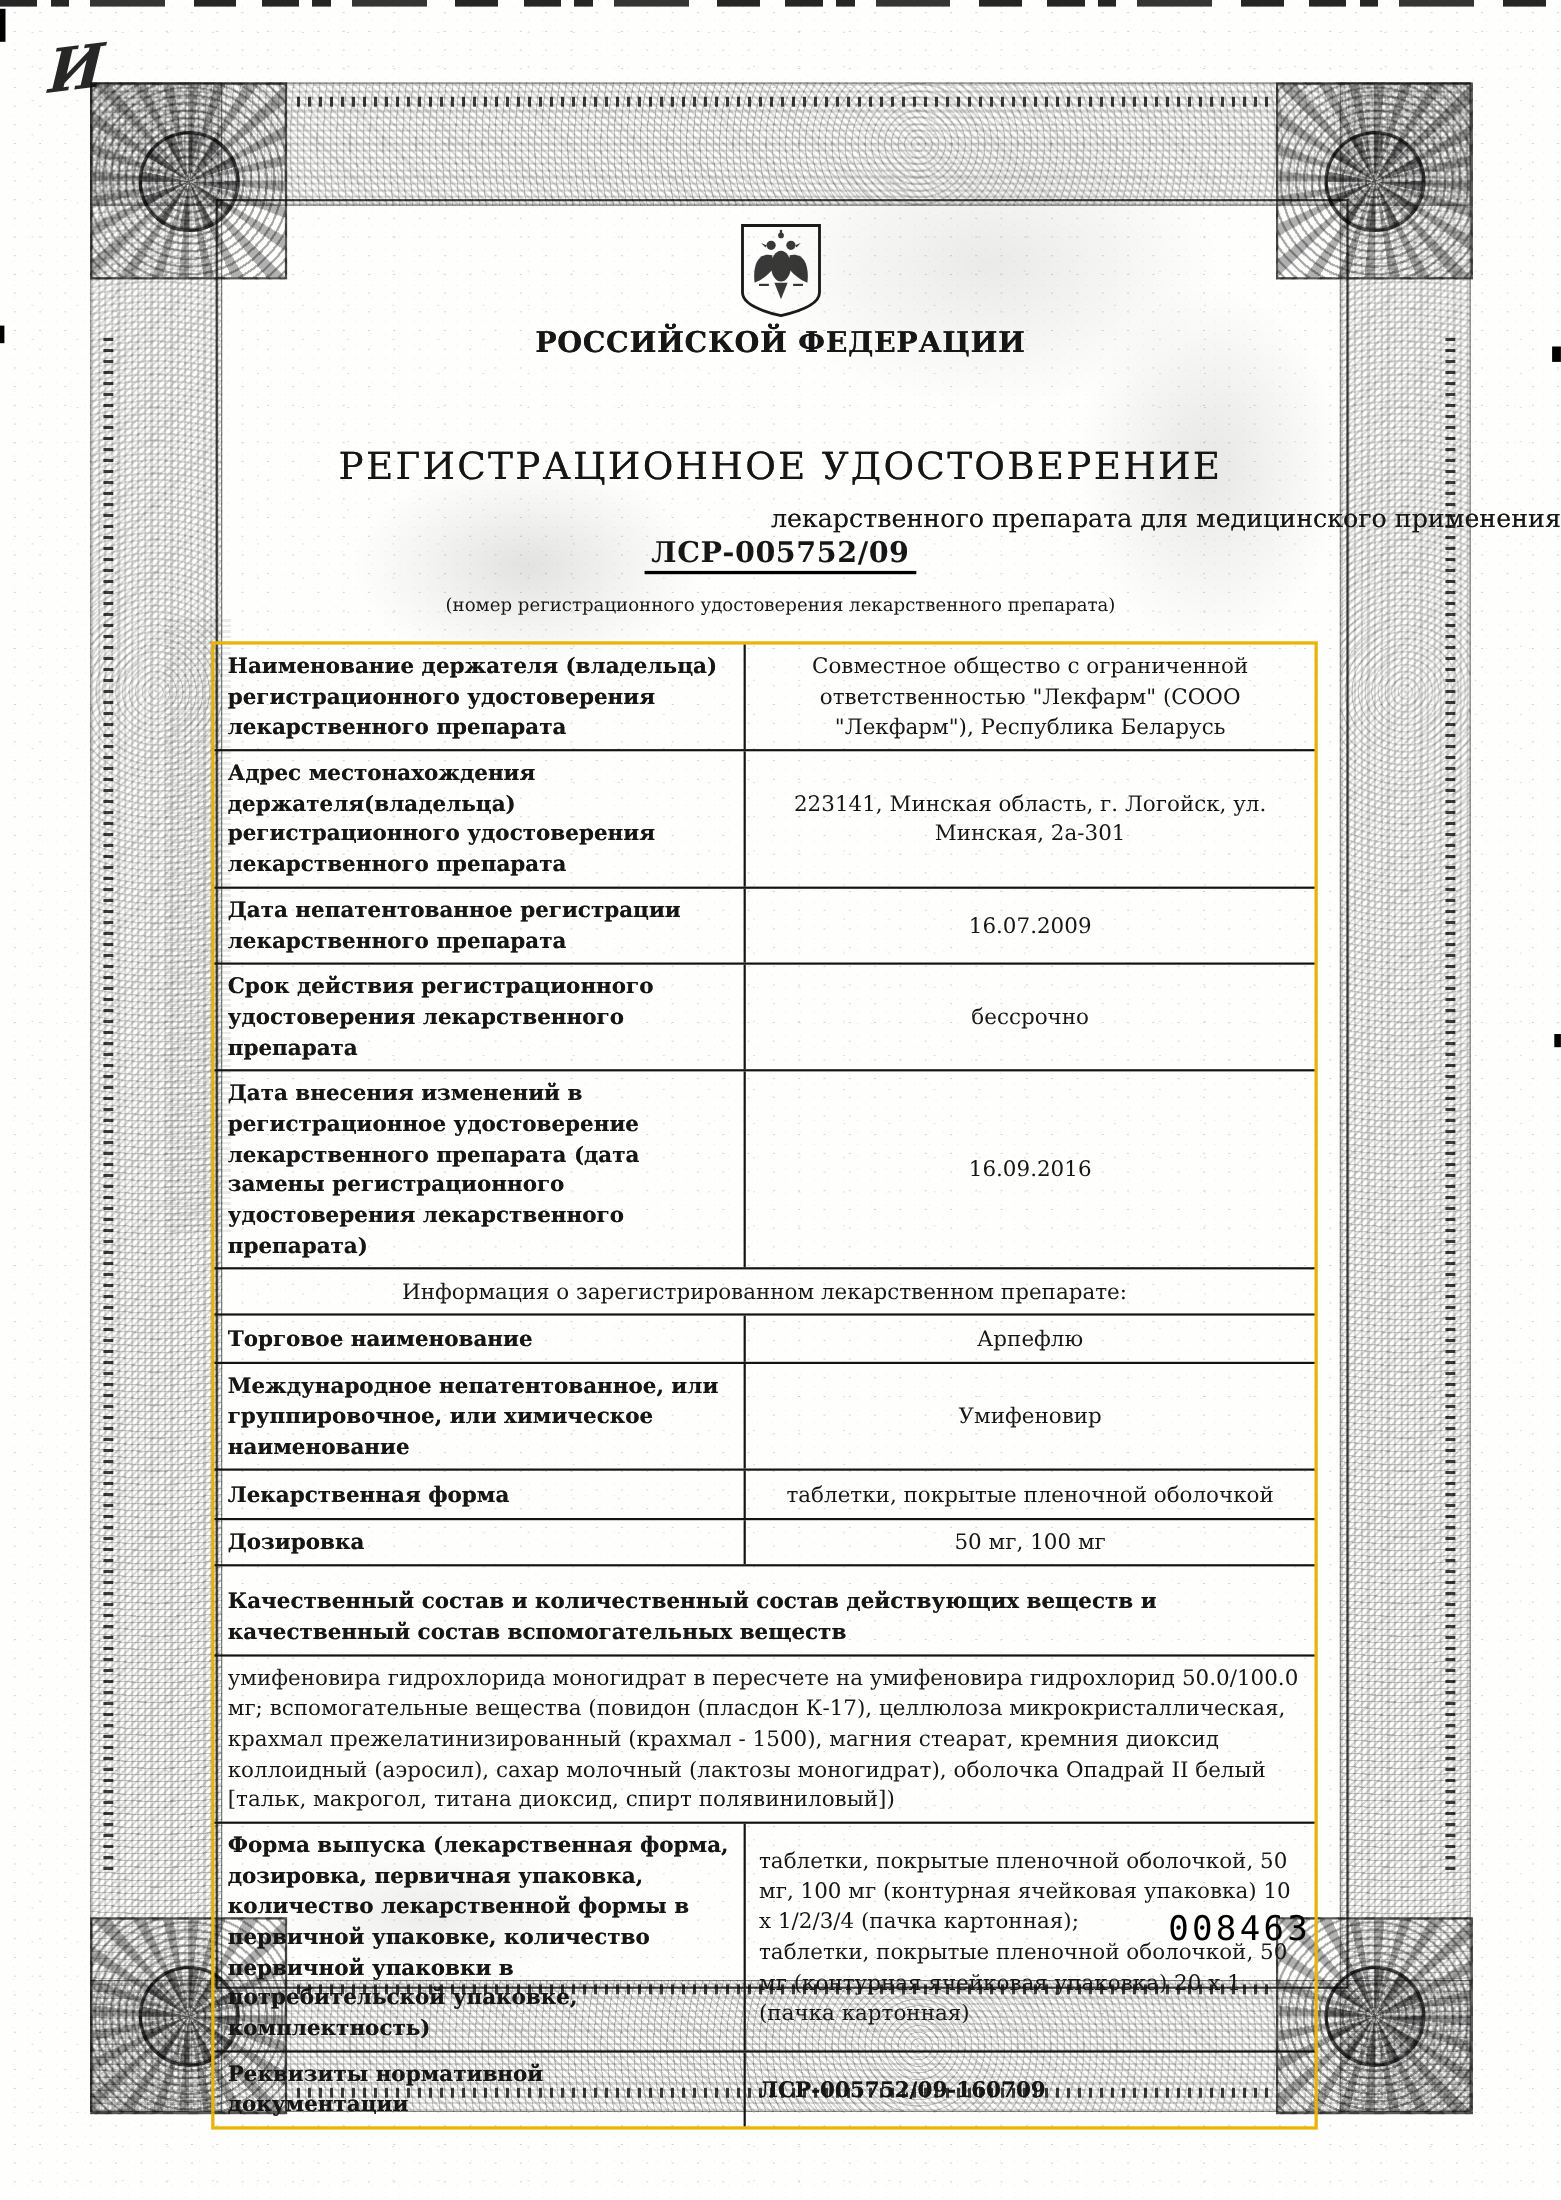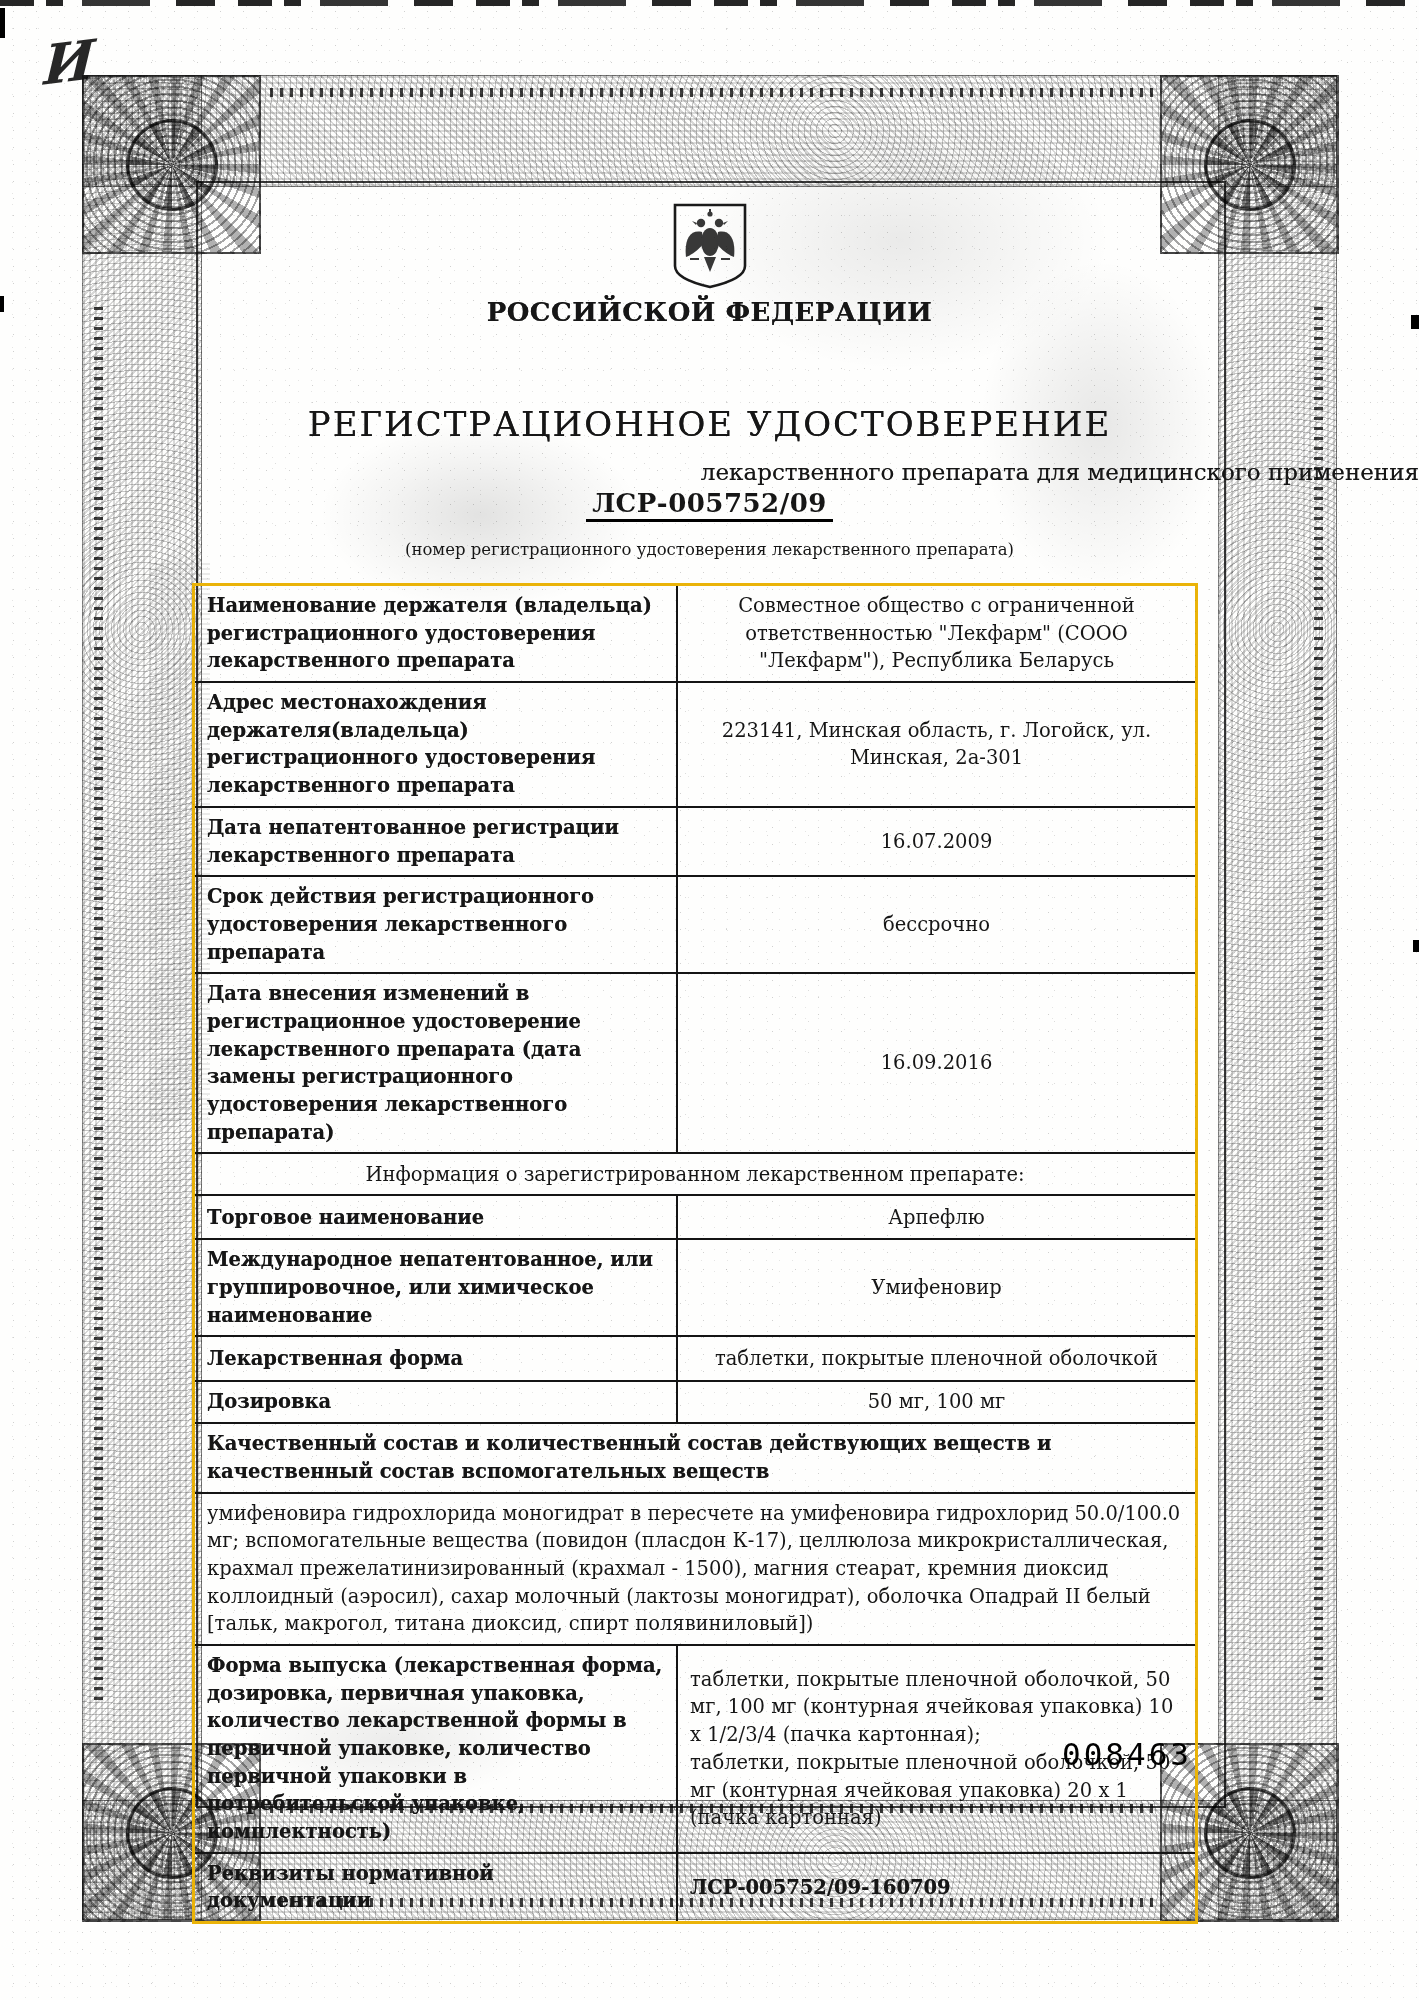--- a/index.html
+++ b/index.html
@@ -123,21 +123,21 @@
     width:48.3%;font-weight:bold;border-right:2px solid #141414;
     display:flex;align-items:center;text-align:left;
     text-shadow:0 0 .4px rgba(0,0,0,.6);
   }
   .cell.value{
     flex:1;display:flex;align-items:center;justify-content:center;
     text-align:center;white-space:pre-line;
   }
   .cell.fullcell{width:100%;display:flex;align-items:center;border-radius:11px;}
   .row.section .fullcell{justify-content:center;text-align:center;}
-  .row.header .fullcell{font-weight:bold;text-align:left;text-shadow:0 0 .4px rgba(0,0,0,.6);}
+  .row.header .fullcell{font-weight:bold;text-align:left;text-shadow:0 0 .4px rgba(0,0,0,.6);margin-top:12px;}
   .row.paragraph .fullcell{text-align:left;}
   .row.val-left .value{justify-content:flex-start;text-align:left;}
   .row.val-bold .value{font-weight:bold;text-shadow:0 0 .4px rgba(0,0,0,.6);}
   .row:nth-child(1){min-height:87px}
   .row:nth-child(2){min-height:93px}
   .row:nth-child(3){min-height:62px}
   .row:nth-child(4){min-height:60px}
   .row:nth-child(5){min-height:117px}
   .row:nth-child(6){min-height:40px}
   .row:nth-child(7){min-height:42px}

